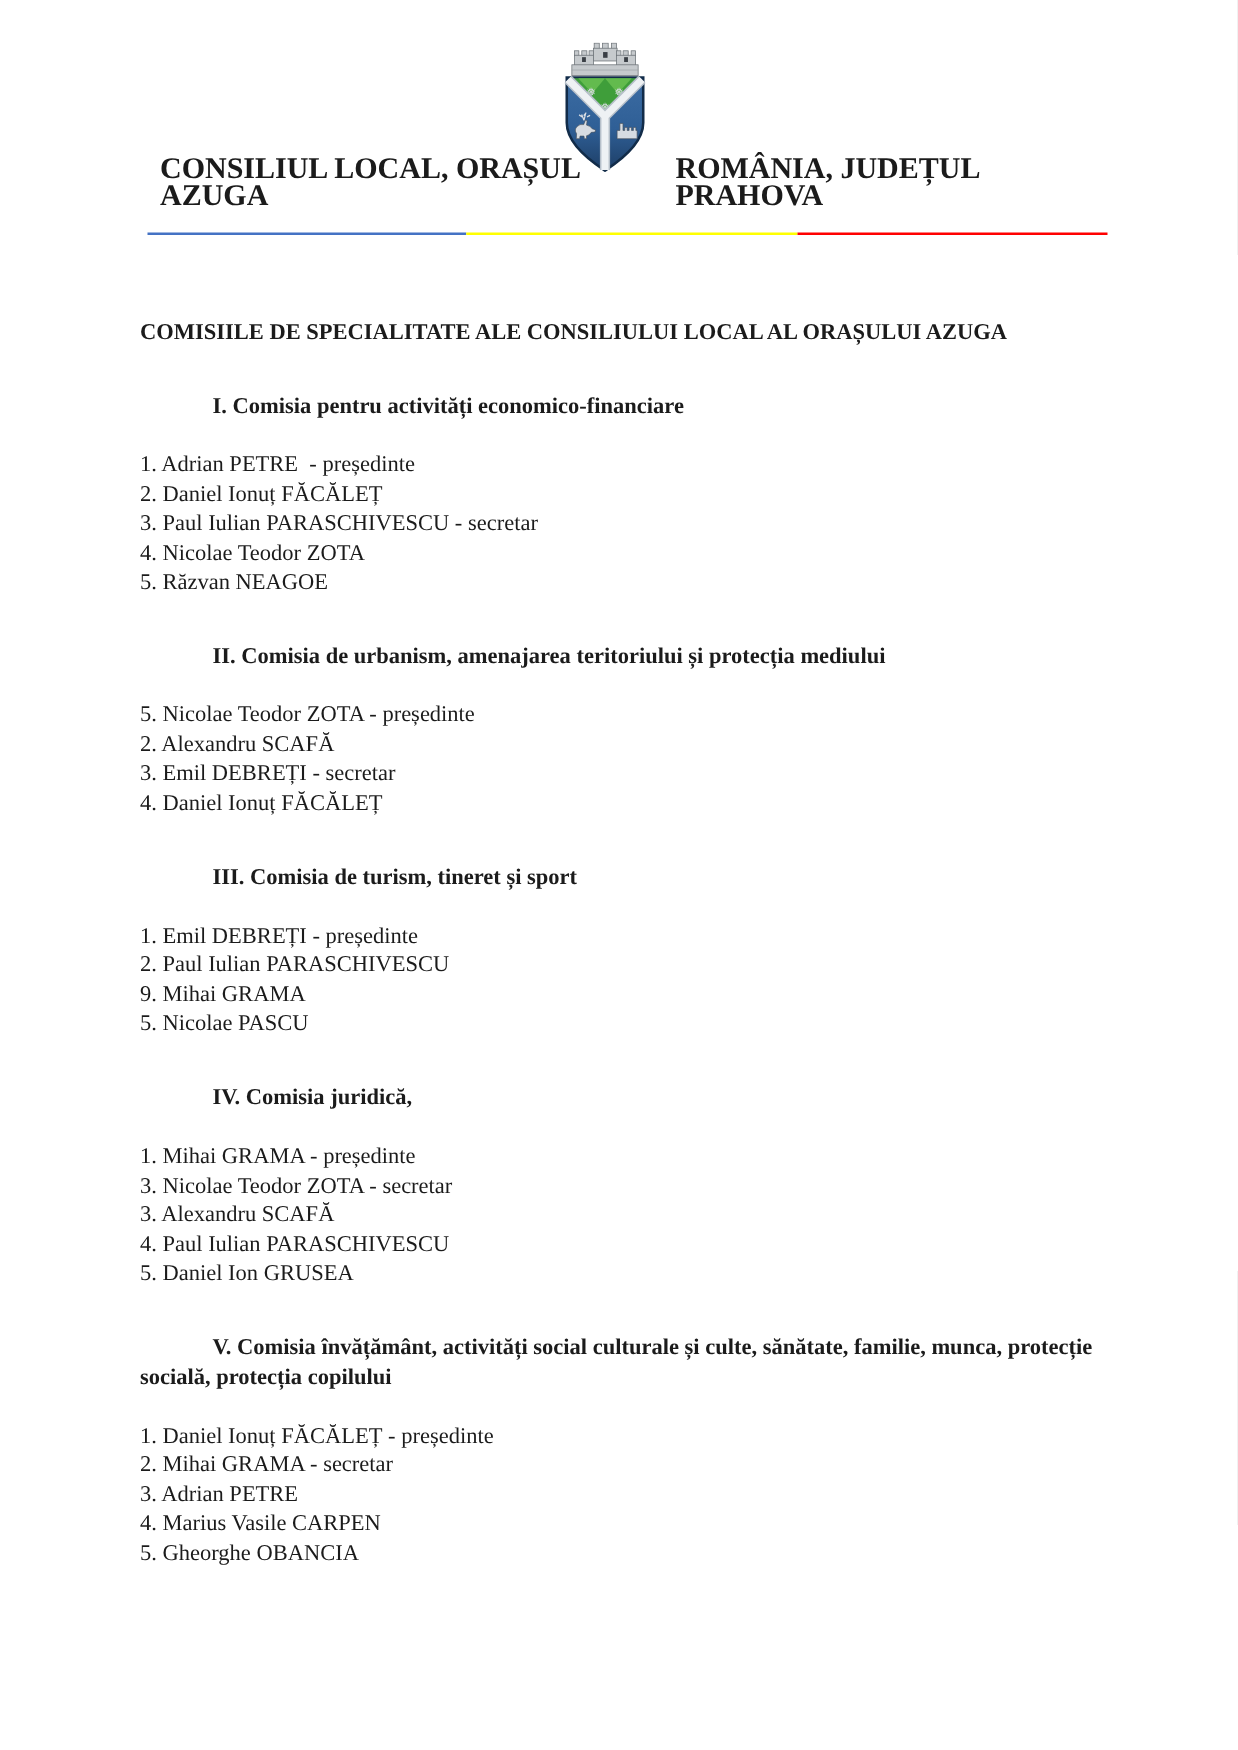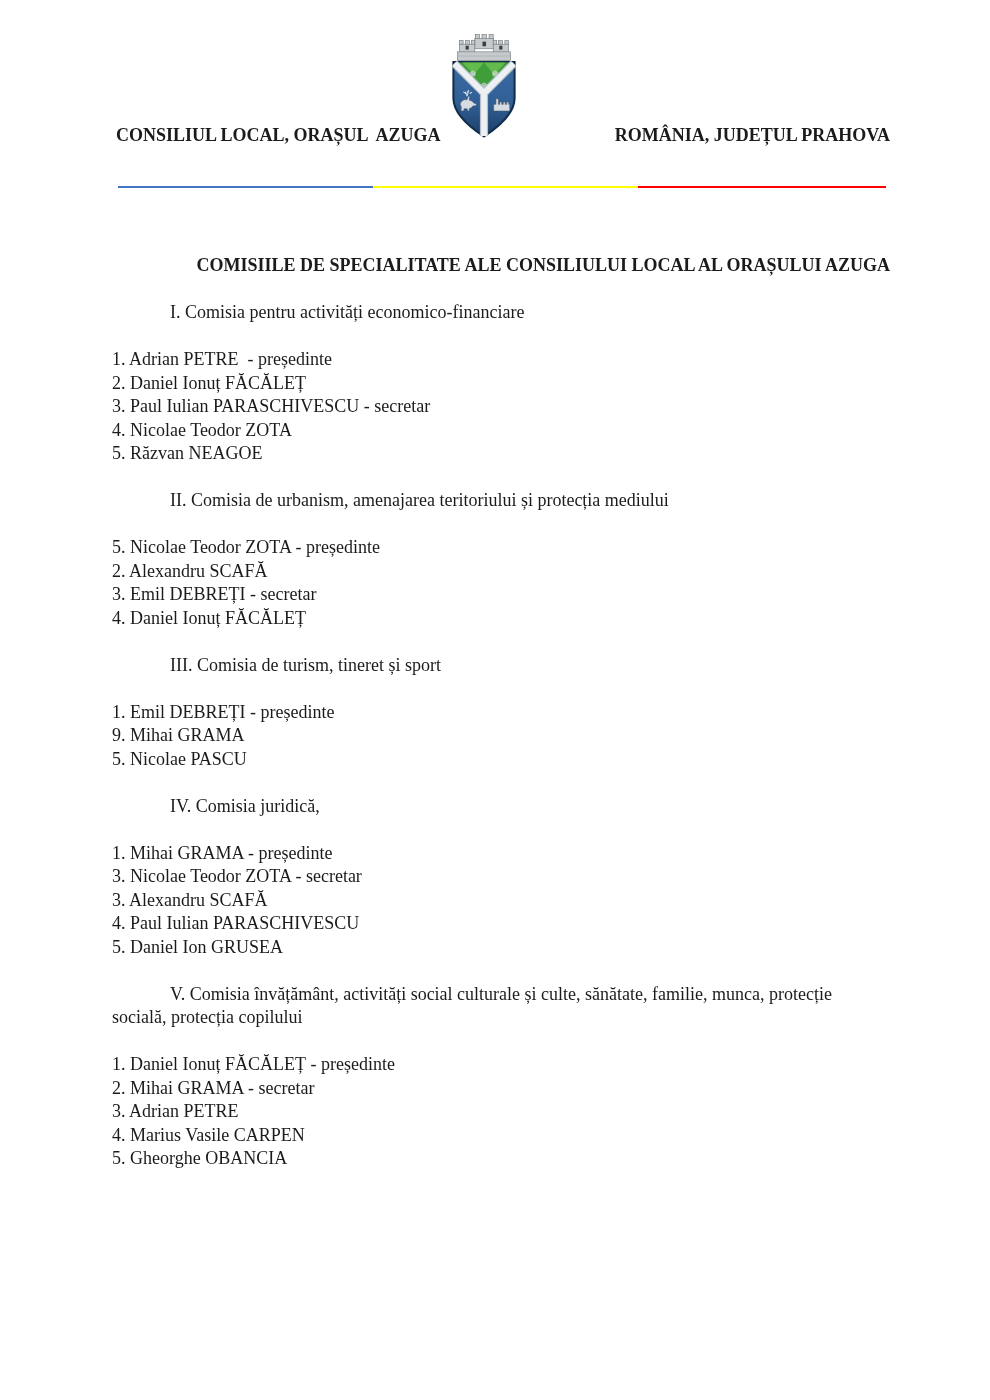--- a/index.html
+++ b/index.html
@@ -8,48 +8,48 @@
     width:990px; height:1400px;
     margin:0 auto;
     background:#ffffff;
     font-family:"Liberation Serif", serif;
     color:#1b1b1b;
     overflow:hidden;
   }
   
   .coa-wrap { position:absolute; top:34px; left:450px; width:68px; height:104px; }
   .header-row {
-    position:absolute; top:124px; left:116px; right:100px;
+    position:absolute; top:124px; left:128px; right:100px;
     display:flex; justify-content:space-between;
-    font-weight:bold; font-size:18px; line-height:22px;
+    font-weight:bold; font-size:24px; line-height:22px;
     white-space:pre-wrap;
   }
   .address-line {
     position:absolute; top:148px; left:112px; right:100px;
     text-align:center; font-size:17px; line-height:22px;
     white-space:pre-wrap;
   }
   .tricolor {
     position:absolute; top:186px; left:118px;
     width:768px; height:2px; display:flex;
   }
   .tricolor .seg-blue   { width:255px; height:2px; background:#4472c4; }
   .tricolor .seg-yellow { width:265px; height:2px; background:#ffff00; }
   .tricolor .seg-red    { width:248px; height:2px; background:#ff0000; }
   
   .content {
     position:absolute; top:254px; left:112px; right:100px;
     font-size:18px; line-height:23.5px;
   }
   .doc-title {
-    font-weight:bold; text-align:right; white-space:pre-wrap;
+    font-weight:bold; text-align:left; white-space:pre-wrap;
   }
   .gap { height:23.5px; }
   .section-heading {
-    font-weight:normal; text-indent:58px; white-space:pre-wrap;
+    font-weight:bold; text-indent:58px; white-space:pre-wrap;margin-top:12px;
   }
   .member-line { white-space:pre-wrap;font-family:Liberation Serif, serif; }
 </style>
 </head>
 <body>
 
 <div class="page">
 
   <div class="coa-wrap">
     <svg viewBox="0 0 66 102" width="68" height="104" aria-hidden="true">
@@ -141,20 +141,21 @@
       <div class="member-line">2. Alexandru SCAFĂ</div>
       <div class="member-line">3. Emil DEBREȚI - secretar</div>
       <div class="member-line">4. Daniel Ionuț FĂCĂLEȚ</div>
       <div class="gap"></div>
     </div>
 
     <div>
       <div class="section-heading">III. Comisia de turism, tineret și sport</div>
       <div class="gap"></div>
       <div class="member-line">1. Emil DEBREȚI - președinte</div>
+      <div class="member-line">2. Paul Iulian PARASCHIVESCU</div>
       <div class="member-line">9. Mihai GRAMA</div>
       <div class="member-line">5. Nicolae PASCU</div>
       <div class="gap"></div>
     </div>
 
     <div>
       <div class="section-heading">IV. Comisia juridică,</div>
       <div class="gap"></div>
       <div class="member-line">1. Mihai GRAMA - președinte</div>
       <div class="member-line">3. Nicolae Teodor ZOTA - secretar</div>

